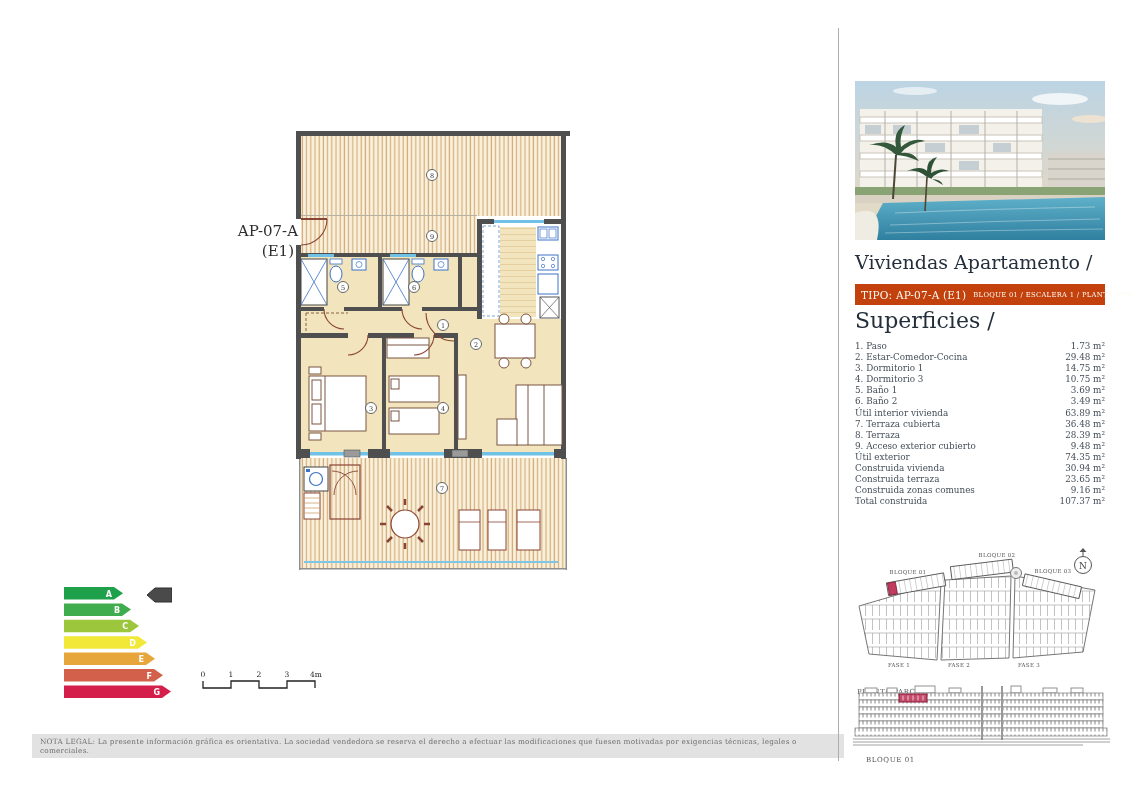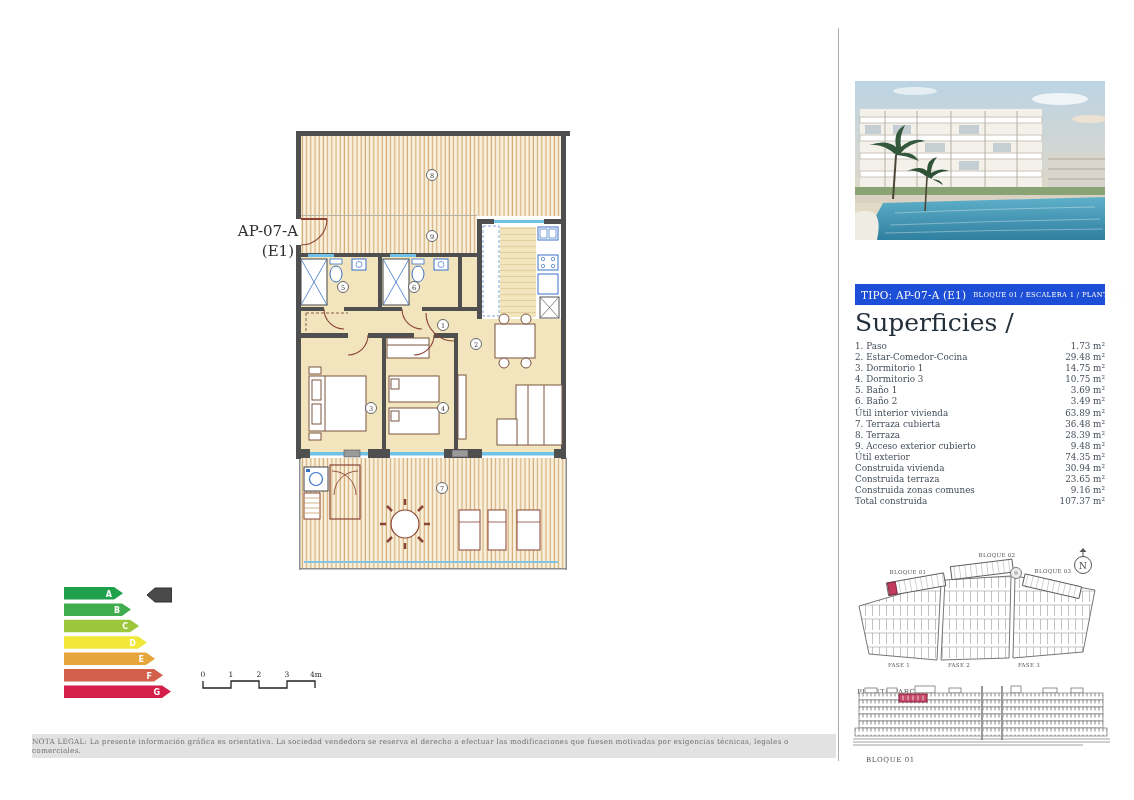--- a/index.html
+++ b/index.html
@@ -5,30 +5,30 @@
   html,body{margin:0;padding:0;background:#fff;}
   .page{position:relative;width:1134px;height:800px;background:#fff;overflow:hidden;
         font-family:"DejaVu Serif","Liberation Serif",serif;color:#333;}
   .abs{position:absolute;}
   
   .plan-unit-label{left:232px;top:221px;width:66px;font-size:15px;color:#2e2e2e;line-height:1.35;text-align:right;}
   .plan-unit-label .l2{padding-right:4px;}
   
   .note{left:632px;top:566px;width:194px;font-size:11.2px;line-height:1.42;color:#3a4754;text-align:justify;}
   
-  .legal{left:32px;top:734px;width:804px;height:24px;background:#e2e2e2;display:flex;align-items:center;justify-content:center;}
+  .legal{left:32px;top:734px;width:804px;height:24px;background:#e2e2e2;display:flex;align-items:center;justify-content:center;padding-left:8px;}
   .legal span{font-size:7.3px;color:#707070;letter-spacing:.2px;}
   
   .divider{left:838px;top:28px;width:1px;height:733px;background:#adadad;}
   
   .panel-title{left:855px;top:251px;width:252px;font-size:19px;color:#232f3b;}
-  .tipo-bar{left:855px;top:284px;width:250px;height:21px;background:#1d4ed8;display:flex;align-items:center;padding:0 0 0 6px;box-sizing:border-box;gap:7px;}
+  .tipo-bar{left:855px;top:284px;width:250px;height:21px;background:#c2410c;display:flex;align-items:center;padding:0 0 0 6px;box-sizing:border-box;gap:7px;}
   .tipo-bar .tipo-label{font-size:10.5px;color:#fbfbf4;letter-spacing:.2px;white-space:nowrap;}
   .tipo-bar .tipo-details{font-size:6.8px;color:#fbfbf4;letter-spacing:.3px;white-space:nowrap;}
-  .sup-heading{left:855px;top:308px;width:252px;font-size:25px;color:#232f3b;}
+  .sup-heading{left:855px;top:308px;width:252px;font-size:22px;color:#232f3b;}
   .sup-list{left:855px;top:341px;width:250px;text-align:center;}
   .sup-row{display:flex;justify-content:space-between;font-size:8.8px;line-height:11.1px;color:#444e59;}
   .parcela-heading{left:855px;top:534px;width:252px;font-size:18px;color:#232f3b;}
   .siteplan-caption{left:857px;top:668px;font-size:7px;color:#555;letter-spacing:.6px;margin-top:20px;}
   .elevation-caption{left:866px;top:756px;font-size:7px;color:#555;letter-spacing:.6px;}
   svg text{font-family:"DejaVu Serif","Liberation Serif",serif;}
   svg .sans{font-family:"DejaVu Sans","Liberation Sans",sans-serif;}
 </style>
 </head>
 <body>
@@ -336,20 +336,21 @@
     <path d="M40,132 Q130,128 240,126 M35,144 Q140,140 245,138 M30,152 Q140,149 248,148" stroke="#ffffff" stroke-width="1" opacity=".35" fill="none"></path>
     <path d="M0,132 Q30,122 22,159 L0,159 Z" fill="#efece3"></path>
     <g>
       <line x1="38" y1="118" x2="41" y2="74" stroke="#4c4636" stroke-width="2"></line>
       <path d="M41,74 Q28,62 14,64 Q32,58 41,66 Q38,50 50,44 Q44,56 46,66 Q58,56 70,60 Q54,62 46,72 Q58,70 64,80 Q50,74 41,74" fill="#33583c"></path>
       <line x1="70" y1="130" x2="72" y2="96" stroke="#4c4636" stroke-width="1.6"></line>
       <path d="M72,96 Q62,88 52,90 Q66,84 72,90 Q72,78 82,76 Q76,84 76,92 Q86,86 94,90 Q82,90 76,98 Q86,98 88,104 Q78,98 72,96" fill="#2f5237"></path>
     </g>
   </svg>
 
+  <div class="abs panel-title">Viviendas Apartamento /</div>
 
   <div class="abs tipo-bar">
     <span class="tipo-label">TIPO: AP-07-A (E1)</span>
     <span class="tipo-details">BLOQUE 01 / ESCALERA 1 / PLANTA ÁTICO</span>
   </div>
 
   <div class="abs sup-heading">Superficies /</div>
 
   <div class="abs sup-list">
     <div class="sup-row">

